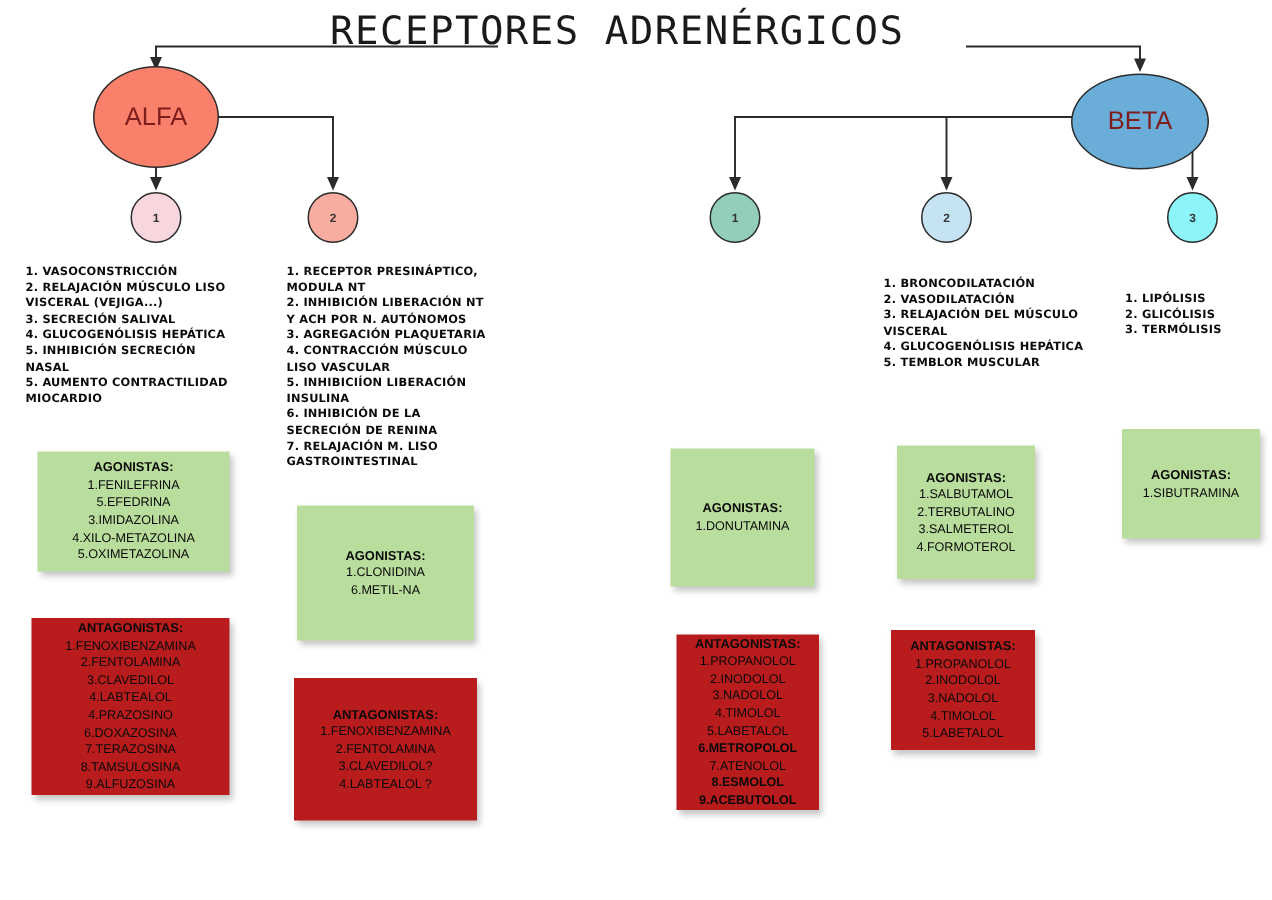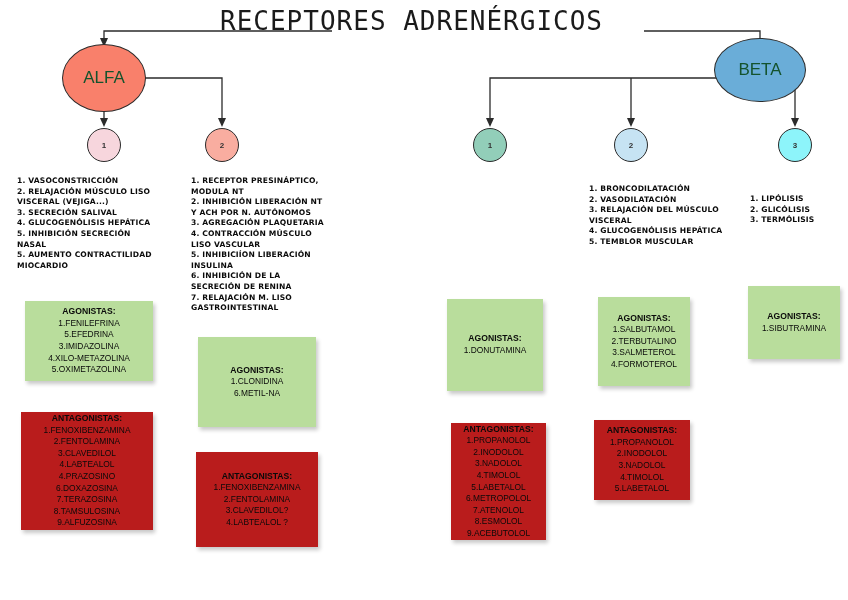--- a/index.html
+++ b/index.html
@@ -20,21 +20,21 @@
     color:#1a1a1a;
     white-space:nowrap;
   }
 
   .node{
     position:absolute;
     border-radius:50%;
     border:1.4px solid #2b2b2b;
     display:flex;align-items:center;justify-content:center;
     box-sizing:border-box;
-    color:#14532d;
+    color:#7f1d1d;
   }
   .node.big{font-size:17px;font-family:"Liberation Sans",sans-serif;}
   .node.small{font-size:8px;font-weight:bold;color:#333;}
 
   .listblk{
     position:absolute;
     font-family:"DejaVu Sans", sans-serif;
     font-weight:bold;
     font-size:7.6px;
     line-height:10.6px;
@@ -53,21 +53,21 @@
     justify-content:center;
     text-align:center;
     font-family:"Liberation Sans", sans-serif;
     font-size:8.4px;
     line-height:11.6px;
     color:#0a0a0a;
     box-shadow:2px 3px 4px rgba(0,0,0,0.22);
   }
   .card .hdr{font-weight:bold;font-size:8.6px;margin-bottom:0px;}
   .card .ln{white-space:nowrap;}
-  .card .ln.b{font-weight:normal;}
+  .card .ln.b{font-weight:bold;}
   .green{background:#b9dd9c;}
   .red{background:#b91c1c;color:#0a0a0a;}
 
   svg.wires{position:absolute;left:0;top:0;width:848px;height:600px;pointer-events:none;}
 </style>
 </head>
 <body>
 
 <div id="canvas">
 
@@ -90,21 +90,21 @@
       <polygon points="631,127 627,118 635,118"></polygon>
       <polygon points="795,127 791,118 799,118"></polygon>
     </g>
   </svg>
 
   <div class="title" style="left:220px;top:6px;">RECEPTORES  ADRENÉRGICOS</div>
 
   <div class="node big" style="left:62px;top:44px;width:84px;height:68px;background:#f9806b;">
     <span>ALFA</span>
   </div>
-  <div class="node big" style="left:714px;top:38px;width:92px;height:64px;background:#6aadd8;">
+  <div class="node big" style="left:714px;top:49px;width:92px;height:64px;background:#6aadd8;">
     <span>BETA</span>
   </div>
 
   <div class="node small" style="left:87px;top:128px;width:34px;height:34px;background:#f7d6dd;">
     <span>1</span>
   </div>
   <div class="node small" style="left:205px;top:128px;width:34px;height:34px;background:#f9ada0;">
     <span>2</span>
   </div>
   <div class="node small" style="left:473px;top:128px;width:34px;height:34px;background:#92ceb9;">

